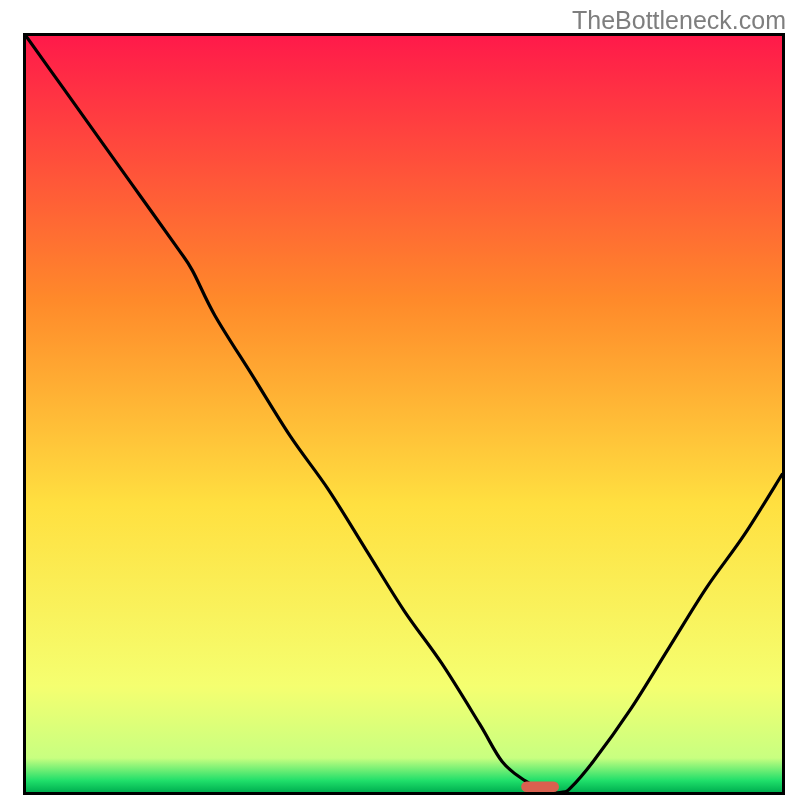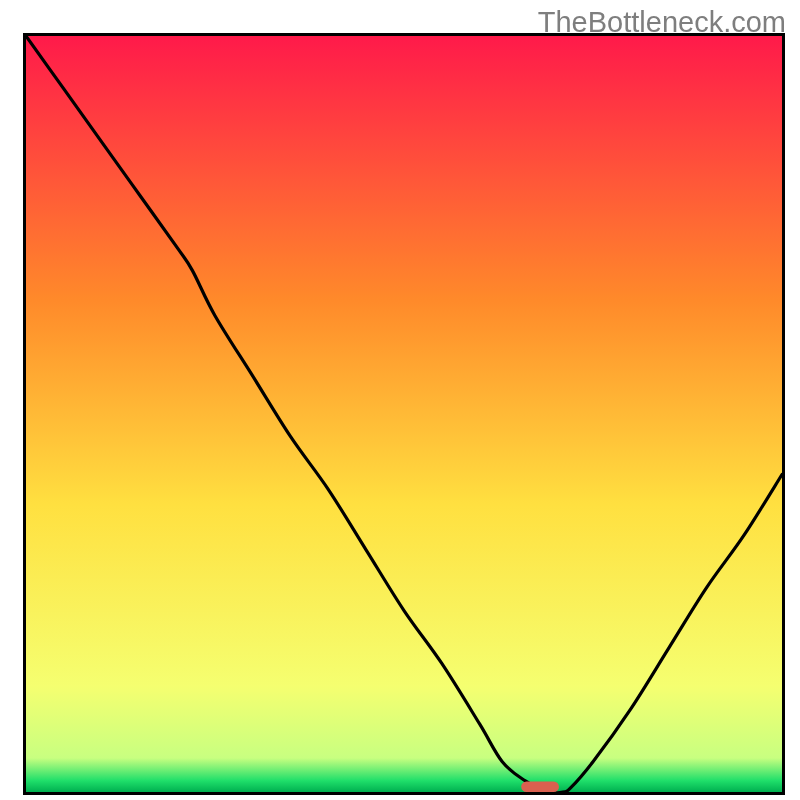--- a/index.html
+++ b/index.html
@@ -1,17 +1,17 @@
 <!DOCTYPE html>
 <html><head>
 <meta charset="utf-8">
 <style>
   * { margin: 0; padding: 0; box-sizing: border-box; }
   body { width: 800px; height: 800px; background: #fff; position: relative; font-family: Arial, Helvetica, sans-serif; }
-  .watermark { position: absolute; top: 6px; right: 14px; color: #7e7e7e; font-size: 29px; font-weight: 400; letter-spacing: 0px; text-align: center; }
+  .watermark { position: absolute; top: 6px; right: 14px; color: #7e7e7e; font-size: 25px; font-weight: 400; letter-spacing: 0px; text-align: center; }
   .frame { position: absolute; top: 33px; left: 23px; width: 762px; height: 762px; border: 3px solid #000; }
   svg.plot { position: absolute; top: 36px; left: 26px; width: 756px; height: 756px; display: block; }
 </style>
 </head>
 <body>
 
 <div class="watermark">TheBottleneck.com</div>
 
 <div class="frame"></div>
 

